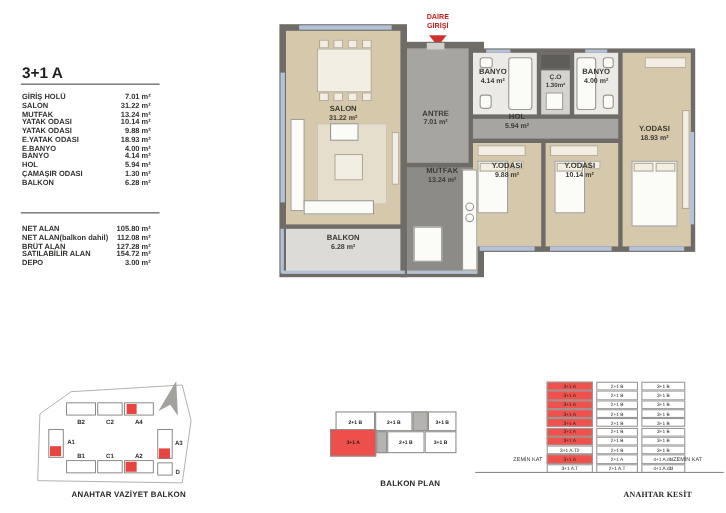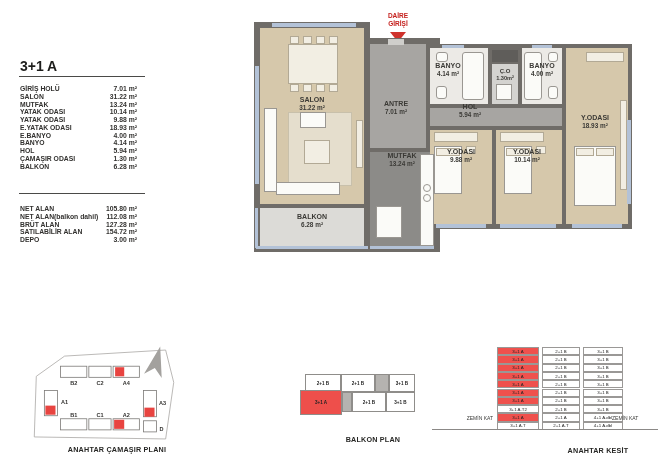--- a/index.html
+++ b/index.html
@@ -277,21 +277,21 @@
       <text x="97" y="39">A4</text>
       <text x="36" y="57">A1</text>
       <text x="133" y="58">A3</text>
       <text x="45" y="70">B1</text>
       <text x="71" y="70">C1</text>
       <text x="97" y="70">A2</text>
       <text x="132" y="84">D</text>
     </g>
     <polygon points="118,30 127,0 136,30 127,22" fill="#a3a19e" transform="rotate(14 127 15)"></polygon>
   </svg>
-  <div class="abs caption" style="left:58px;top:445px;width:118px;">ANAHTAR ÇAMAŞIR PLANI</div>
+  <div class="abs caption" style="left:58px;top:445px;width:118px;">ANAHTAR VAZİYET BALKON</div>
 
   <div class="abs">
     <div class="kcell" style="left:305px;top:374px;width:36px;height:18px;">2+1 B</div>
     <div class="kcell" style="left:341px;top:374px;width:34px;height:18px;">2+1 B</div>
     <div class="kcore abs" style="left:375px;top:374px;width:14px;height:18px;"></div>
     <div class="kcell" style="left:389px;top:374px;width:26px;height:18px;">3+1 B</div>
     <div class="kcell kred" style="left:300px;top:390px;width:42px;height:25px;">3+1 A</div>
     <div class="kcore abs" style="left:342px;top:392px;width:10px;height:20px;"></div>
     <div class="kcell" style="left:352px;top:392px;width:34px;height:20px;">2+1 B</div>
     <div class="kcell" style="left:386px;top:392px;width:29px;height:20px;">3+1 B</div>
@@ -346,15 +346,15 @@
       </div>
     <div class="srow" style="left:497px;top:421.7px;">
         <span class="scell sc1">3+1 A.T</span>
         <span class="scell sc2">2+1 A.T</span>
         <span class="scell sc3">4+1 A.dbl</span>
       </div>
     <div class="abs zemin" style="left:437px;top:415px;width:56px;text-align:right;">ZEMİN KAT</div>
     <div class="abs zemin" style="left:612px;top:415px;width:44px;">ZEMİN KAT</div>
     <div class="abs gline" style="left:432px;top:429px;width:226px;"></div>
   </div>
-  <div class="abs caption" style="left:553px;top:446px;width:90px;">ANAHTAR KESİT</div>
+  <div class="abs caption" style="left:553px;top:446px;width:90px;font-family:Liberation Serif, serif;">ANAHTAR KESİT</div>
 
 </div>
 
 </body></html>

